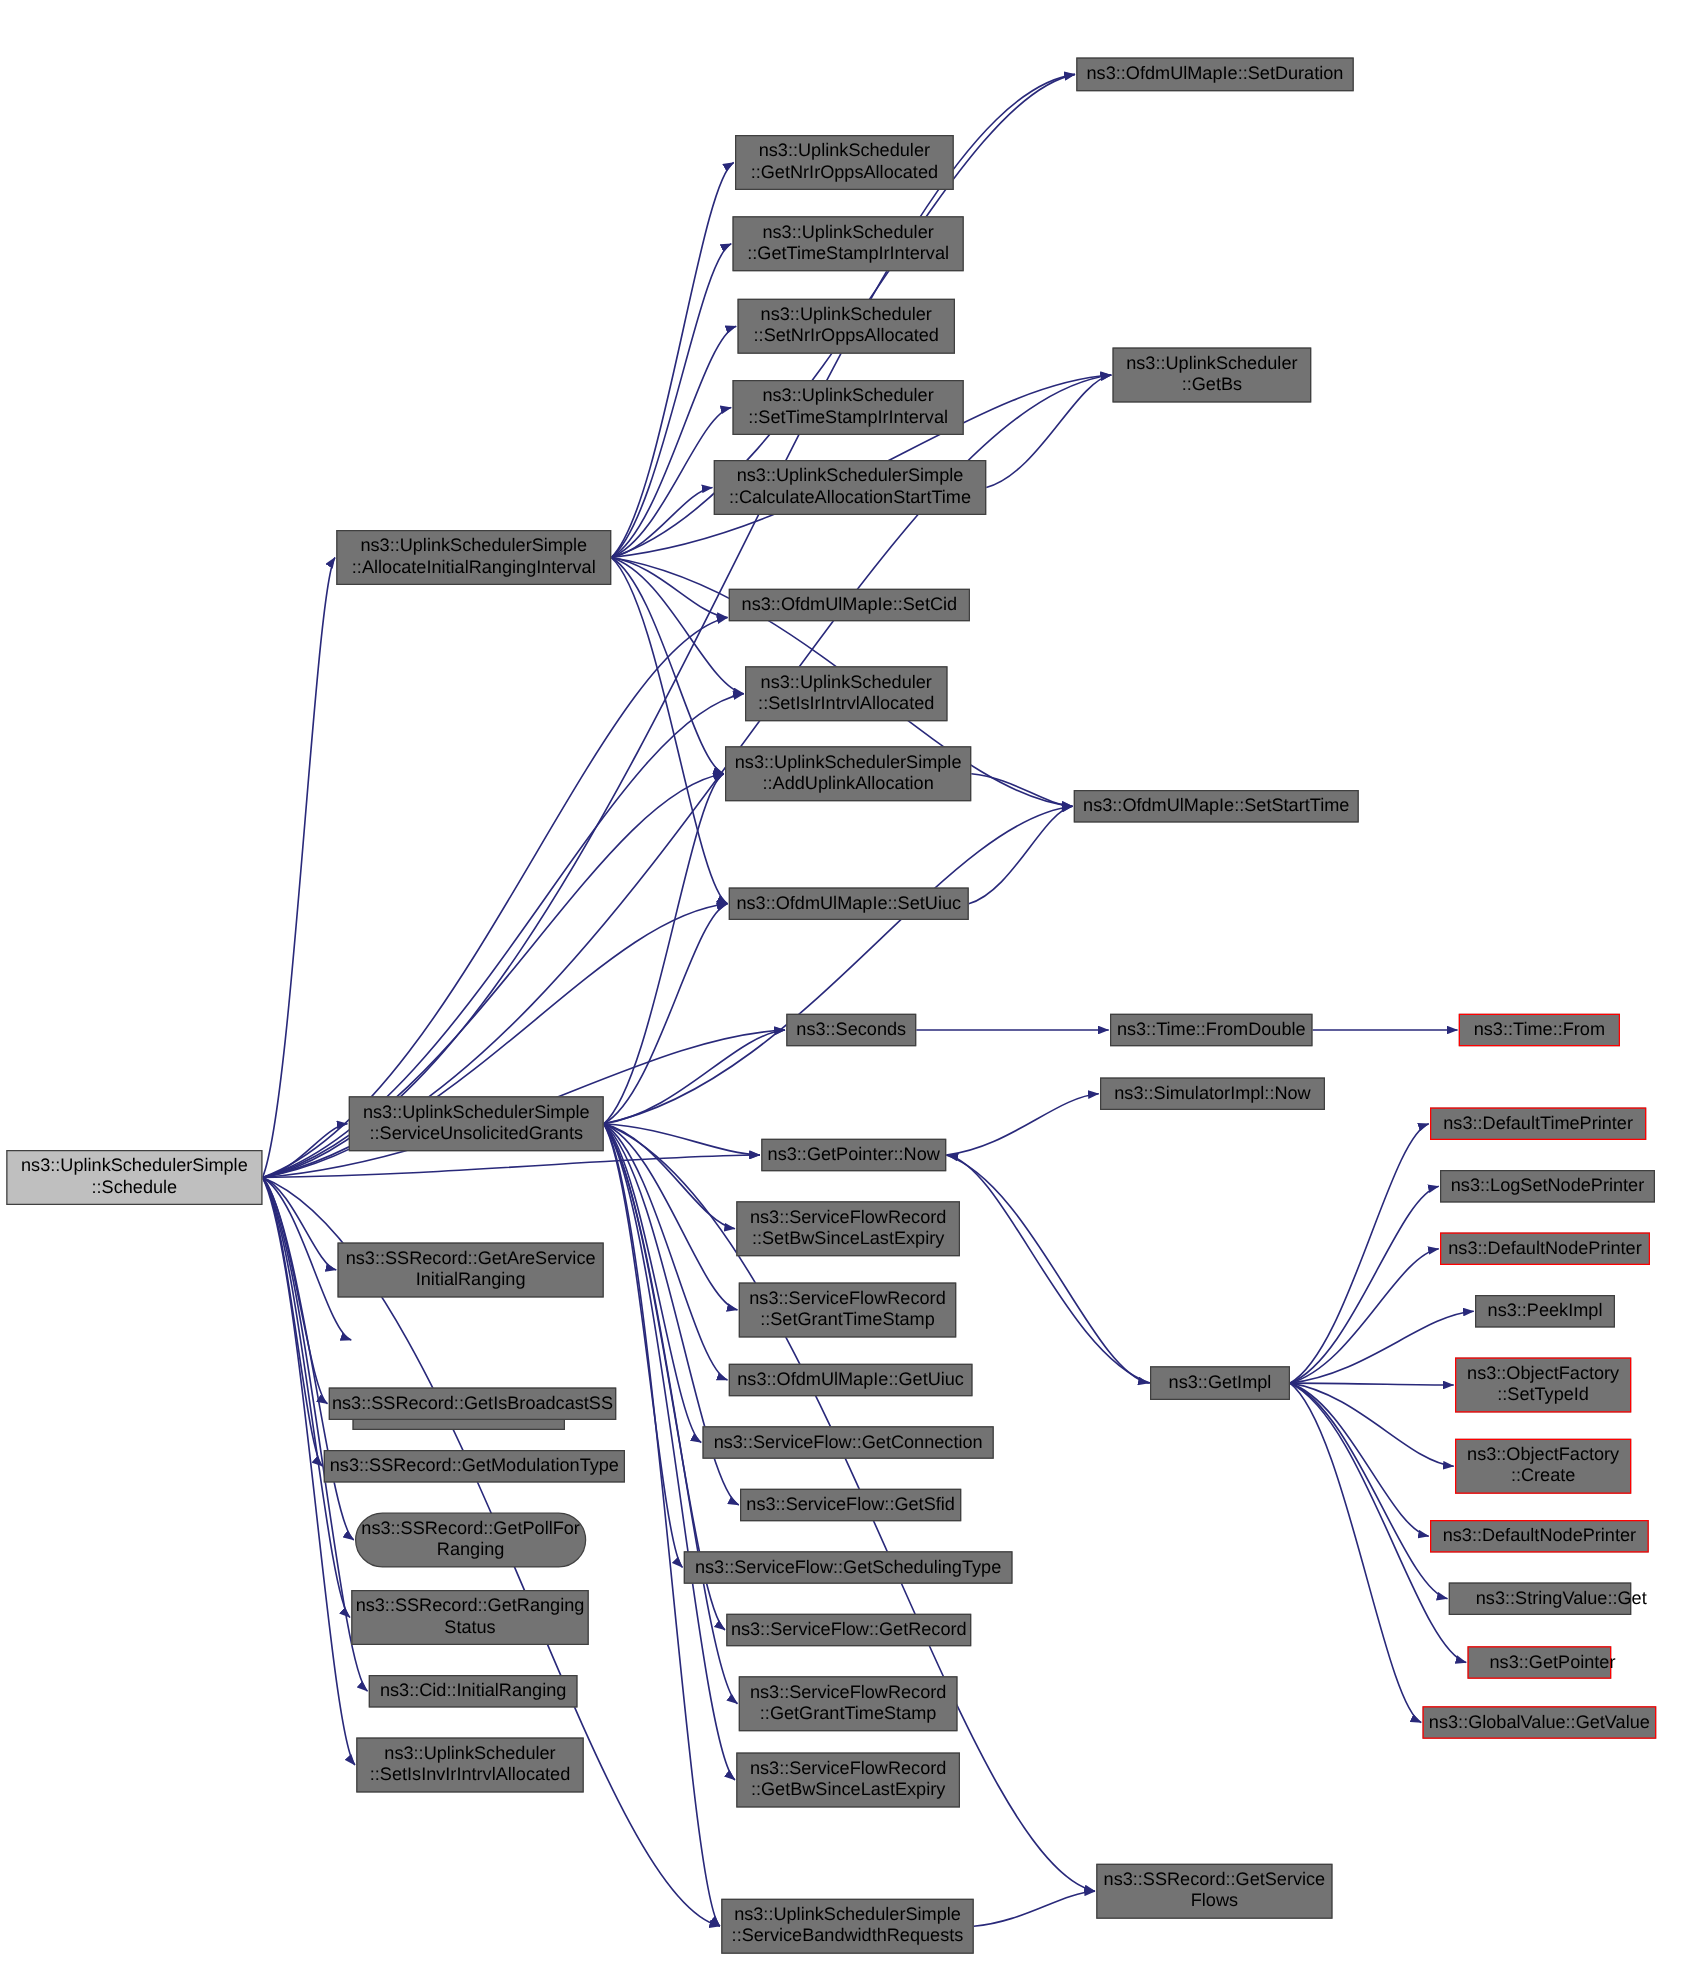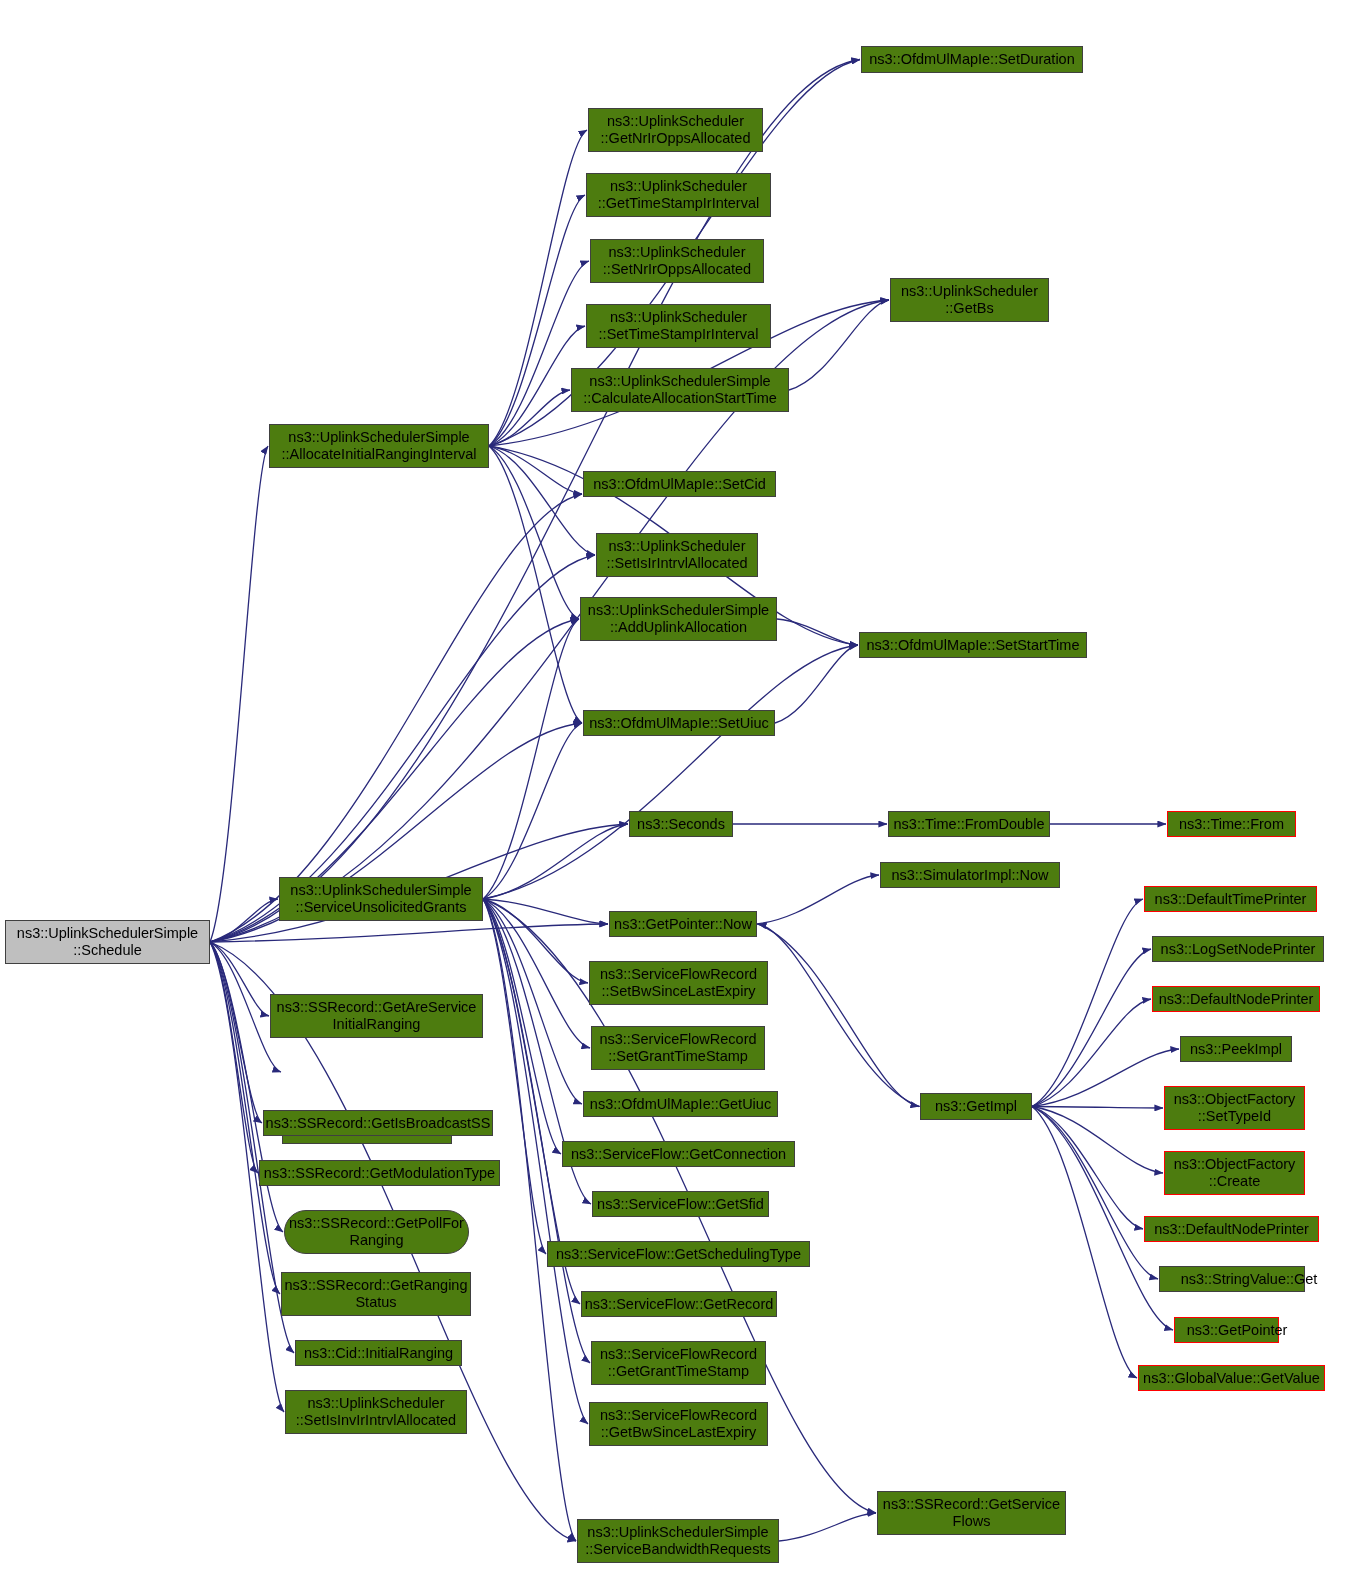--- a/index.html
+++ b/index.html
@@ -1,20 +1,20 @@
 <!DOCTYPE html>
 <html><head>
 <meta charset="utf-8">
 <style>
   html,body{margin:0;padding:0;background:#ffffff;}
   #canvas{position:relative;width:1355px;height:1589px;background:#ffffff;
           font-family:"Liberation Sans","DejaVu Sans",sans-serif;overflow:hidden;}
   svg#edges{position:absolute;left:0;top:0;width:1355px;height:1589px;}
   .node{position:absolute;box-sizing:border-box;display:flex;align-items:center;
-        justify-content:center;text-align:center;background:#4d7c0f;
+        justify-content:center;text-align:center;background:#737373;
         border:1px solid #404040;font-size:14.5px;color:#000000;line-height:1.14;
         padding:1px 3px;white-space:pre-line;}
   .node.red{border:1.6px solid #ff0000;}
   .node.root{background:#bfbfbf;border:1px solid #404040;}
 </style>
 </head>
 <body>
 
 <div id="canvas">
   <svg id="edges">
@@ -127,21 +127,21 @@
       <div class="node red" style="left: 1144px; top: 886px; width: 173px; height: 26px;">ns3::DefaultTimePrinter</div>
       <div class="node" style="left: 1152px; top: 936px; width: 172px; height: 26px;">ns3::LogSetNodePrinter</div>
       <div class="node red" style="left: 1152px; top: 986px; width: 168px; height: 26px;">ns3::DefaultNodePrinter</div>
       <div class="node" style="left: 1180px; top: 1036px; width: 112px; height: 26px;">ns3::PeekImpl</div>
       <div class="node red" style="left: 1164px; top: 1086px; width: 141px; height: 44px;">ns3::ObjectFactory
 ::SetTypeId</div>
       <div class="node red" style="left: 1164px; top: 1151px; width: 141px; height: 44px;">ns3::ObjectFactory
 ::Create</div>
       <div class="node red" style="left: 1144px; top: 1216px; width: 175px; height: 26px;">ns3::DefaultNodePrinter</div>
       <div class="node" style="left: 1159px; top: 1266px; width: 146px; height: 26px; padding-left: 37px;">ns3::StringValue::Get</div>
-      <div class="node red" style="left: 1174px; top: 1317px; width: 105px; height: 26px; padding-left: 24px;">ns3::GetPointer</div>
+      <div class="node red" style="left: 1174px; top: 1317px; width: 115px; height: 26px; padding-left: 24px;">ns3::GetPointer</div>
       <div class="node red" style="left: 1138px; top: 1365px; width: 187px; height: 26px;">ns3::GlobalValue::GetValue</div>
       <div class="node" style="left: 920px; top: 1093px; width: 112px; height: 27px;">ns3::GetImpl</div>
       <div class="node" style="left: 589px; top: 961px; width: 179px; height: 44px;">ns3::ServiceFlowRecord
 ::SetBwSinceLastExpiry</div>
       <div class="node" style="left: 591px; top: 1026px; width: 174px; height: 44px;">ns3::ServiceFlowRecord
 ::SetGrantTimeStamp</div>
       <div class="node" style="left: 583px; top: 1091px; width: 195px; height: 26px;">ns3::OfdmUlMapIe::GetUiuc</div>
       <div class="node" style="left: 562px; top: 1141px; width: 233px; height: 26px;">ns3::ServiceFlow::GetConnection</div>
       <div class="node" style="left: 592px; top: 1191px; width: 177px; height: 26px;">ns3::ServiceFlow::GetSfid</div>
       <div class="node" style="left: 547px; top: 1241px; width: 263px; height: 26px;">ns3::ServiceFlow::GetSchedulingType</div>

